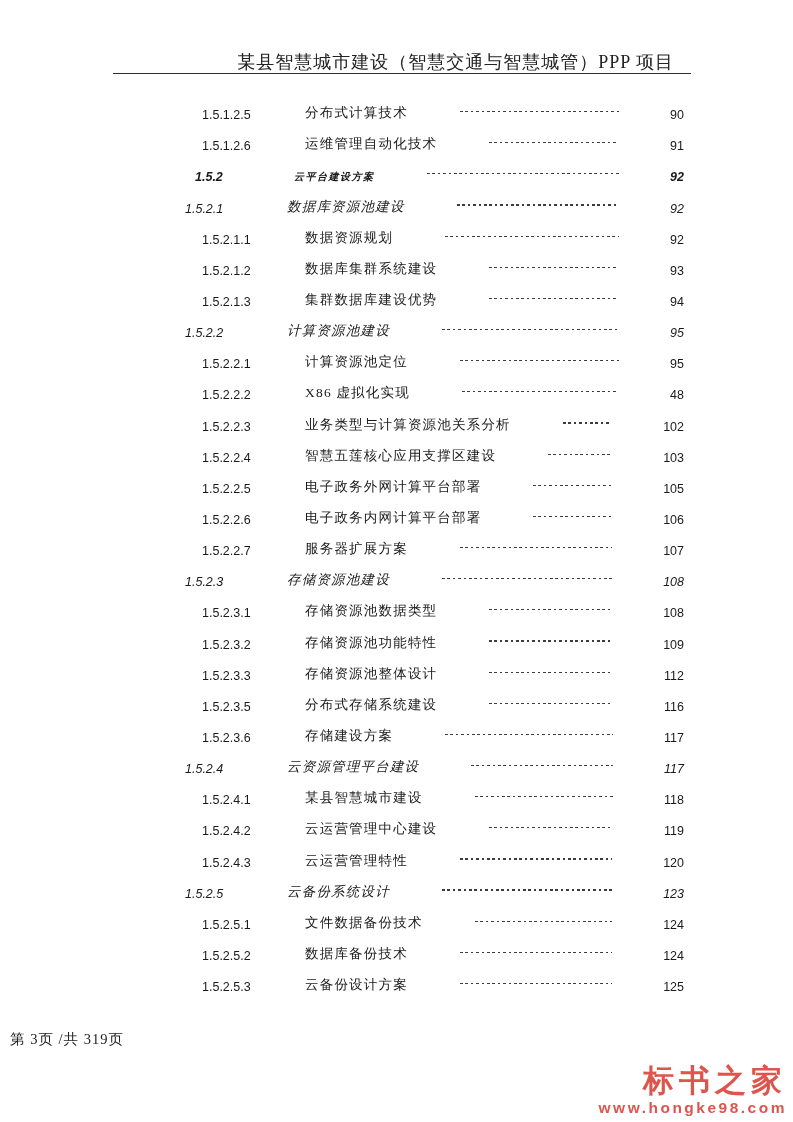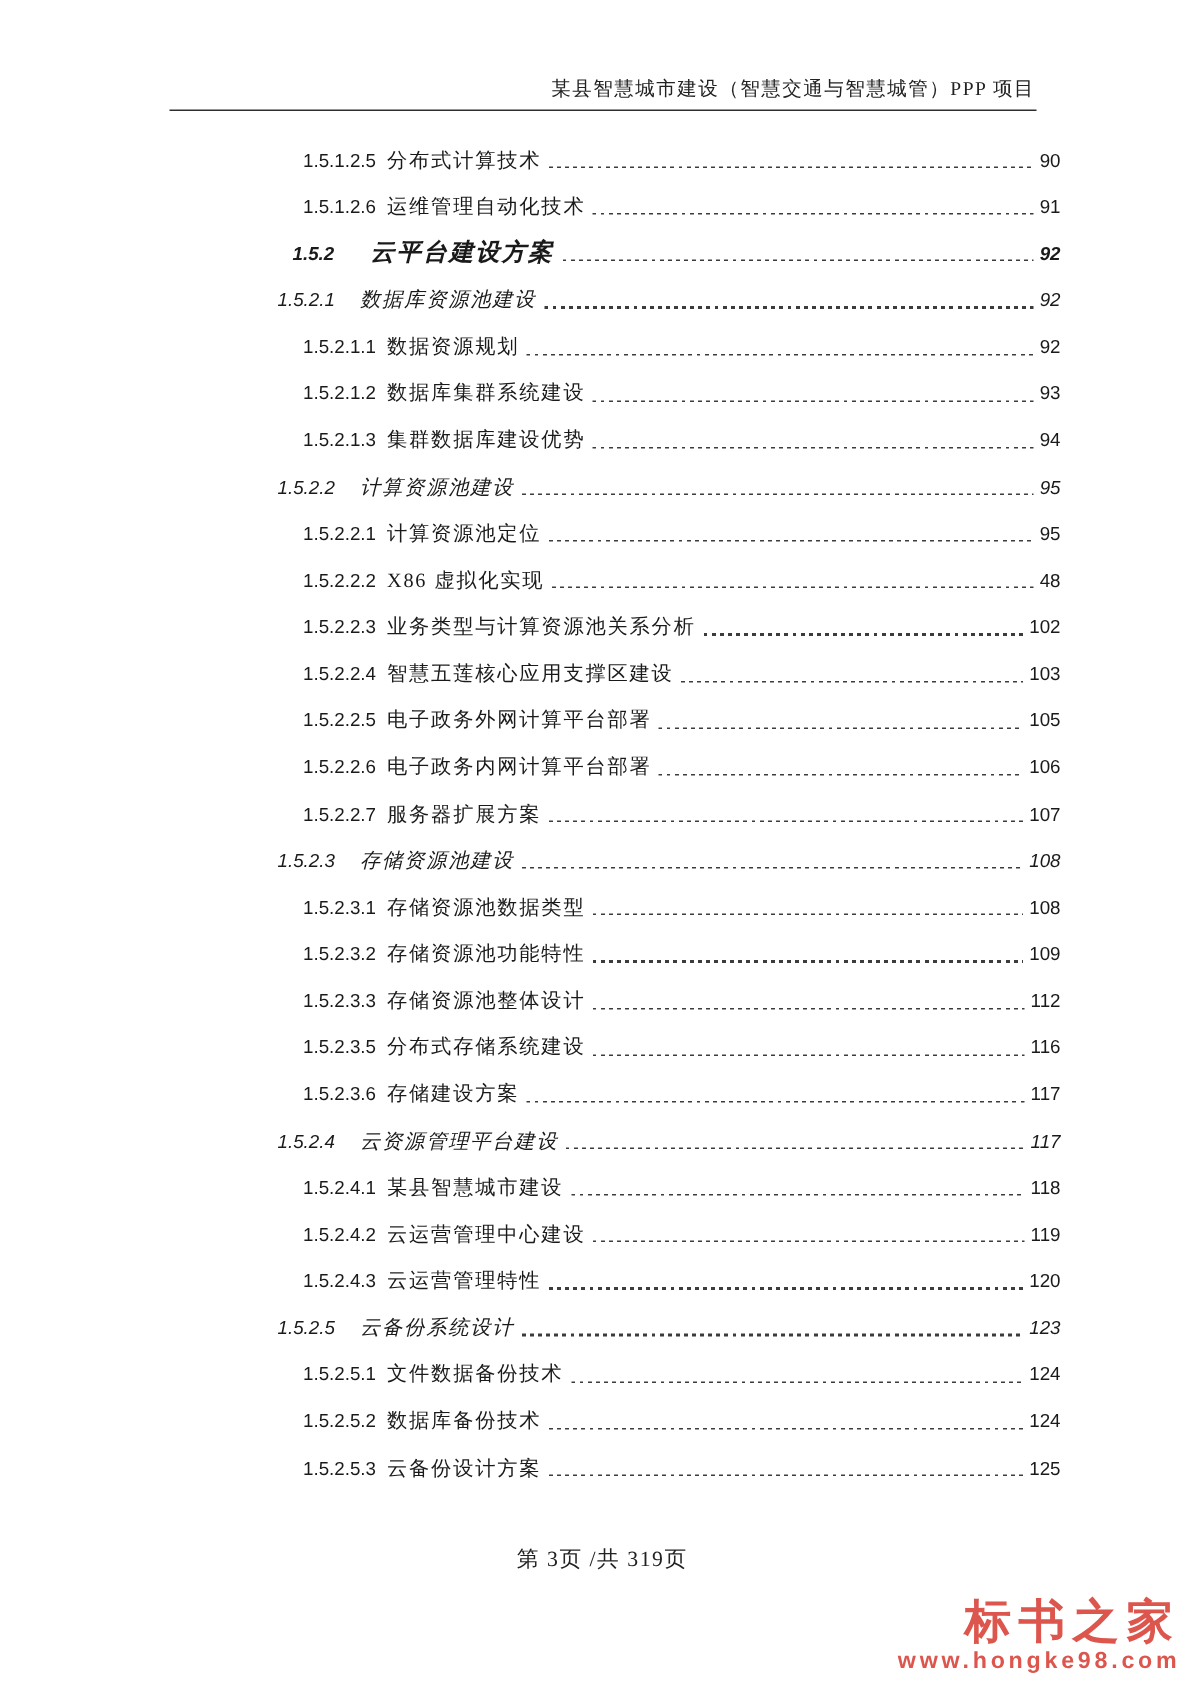--- a/index.html
+++ b/index.html
@@ -6,36 +6,37 @@
   .page{
     position:relative;
     width:793px;height:1122px;
     background:#ffffff;
     overflow:hidden;
     font-family:"Liberation Serif","DejaVu Serif",serif;
     color:#1c1c1c;
   }
   
   .hdr{
-    position:absolute;top:50px;left:113px;right:103px;
+    position:absolute;top:50px;left:113px;right:119px;
     text-align:right;
-    font-size:13px;letter-spacing:1px;color:#222;
+    font-size:18px;letter-spacing:1px;color:#222;
     white-space:nowrap;
   }
   .hdr-rule{
     position:absolute;top:73px;left:113px;right:102px;
     border-top:1.5px solid #2e2e2e;height:0;
   }
   
   .toc{position:absolute;top:91px;left:0;right:0;}
   .toc-row{
-    display:flex;align-items:center;
+    display:flex;align-items:flex-end;
     height:31.15px;
-    padding-right:86px;
+    padding-right:109px;
     font-size:13.5px;
+    gap:47px;
   }
   .toc-row.lvl2{padding-left:175px;margin-left:20px;}
   .toc-row.lvl3{padding-left:185px;font-style:italic;}
   .toc-row.lvl4{padding-left:202px;}
   .toc-num{
     font-family:"Liberation Sans","DejaVu Sans",sans-serif;
     font-size:12.5px;color:#1a1a1a;flex:none;
   }
   .lvl2 .toc-num{min-width:52px;}
   .lvl3 .toc-num{min-width:55px;}
@@ -48,26 +49,26 @@
     flex:1;height:1.2px;align-self:center;
     transform:translateY(5px);
     background-image:repeating-linear-gradient(to right,#3c3c3c 0 2.6px,transparent 2.6px 5.4px);
     margin-right:4px;min-width:12px;
   }
   .toc-page{
     font-family:"Liberation Sans","DejaVu Sans",sans-serif;
     font-size:12.5px;color:#1a1a1a;flex:none;
   }
   .toc-row.em{font-style:italic;font-weight:bold;}
-  .toc-row.em .toc-title{font-size:16px;letter-spacing:1.5px;}
+  .toc-row.em .toc-title{font-size:10px;letter-spacing:1.5px;}
   .toc-row.em .toc-num,.toc-row.em .toc-page{font-style:italic;font-weight:bold;}
   
   .ftr{
     position:absolute;top:1030px;left:0;right:0;
-    text-align:center;font-size:14.5px;letter-spacing:1px;color:#222;padding-left:10px;
+    font-size:14.5px;letter-spacing:1px;color:#222;padding-left:10px;
   }
   
   .wm{
     position:absolute;right:6px;bottom:6px;
     text-align:right;line-height:1.05;
     font-family:"Liberation Sans","DejaVu Sans",sans-serif;
   }
   .wm-brand{
     font-size:31px;font-weight:bold;letter-spacing:5px;
     white-space:nowrap;

